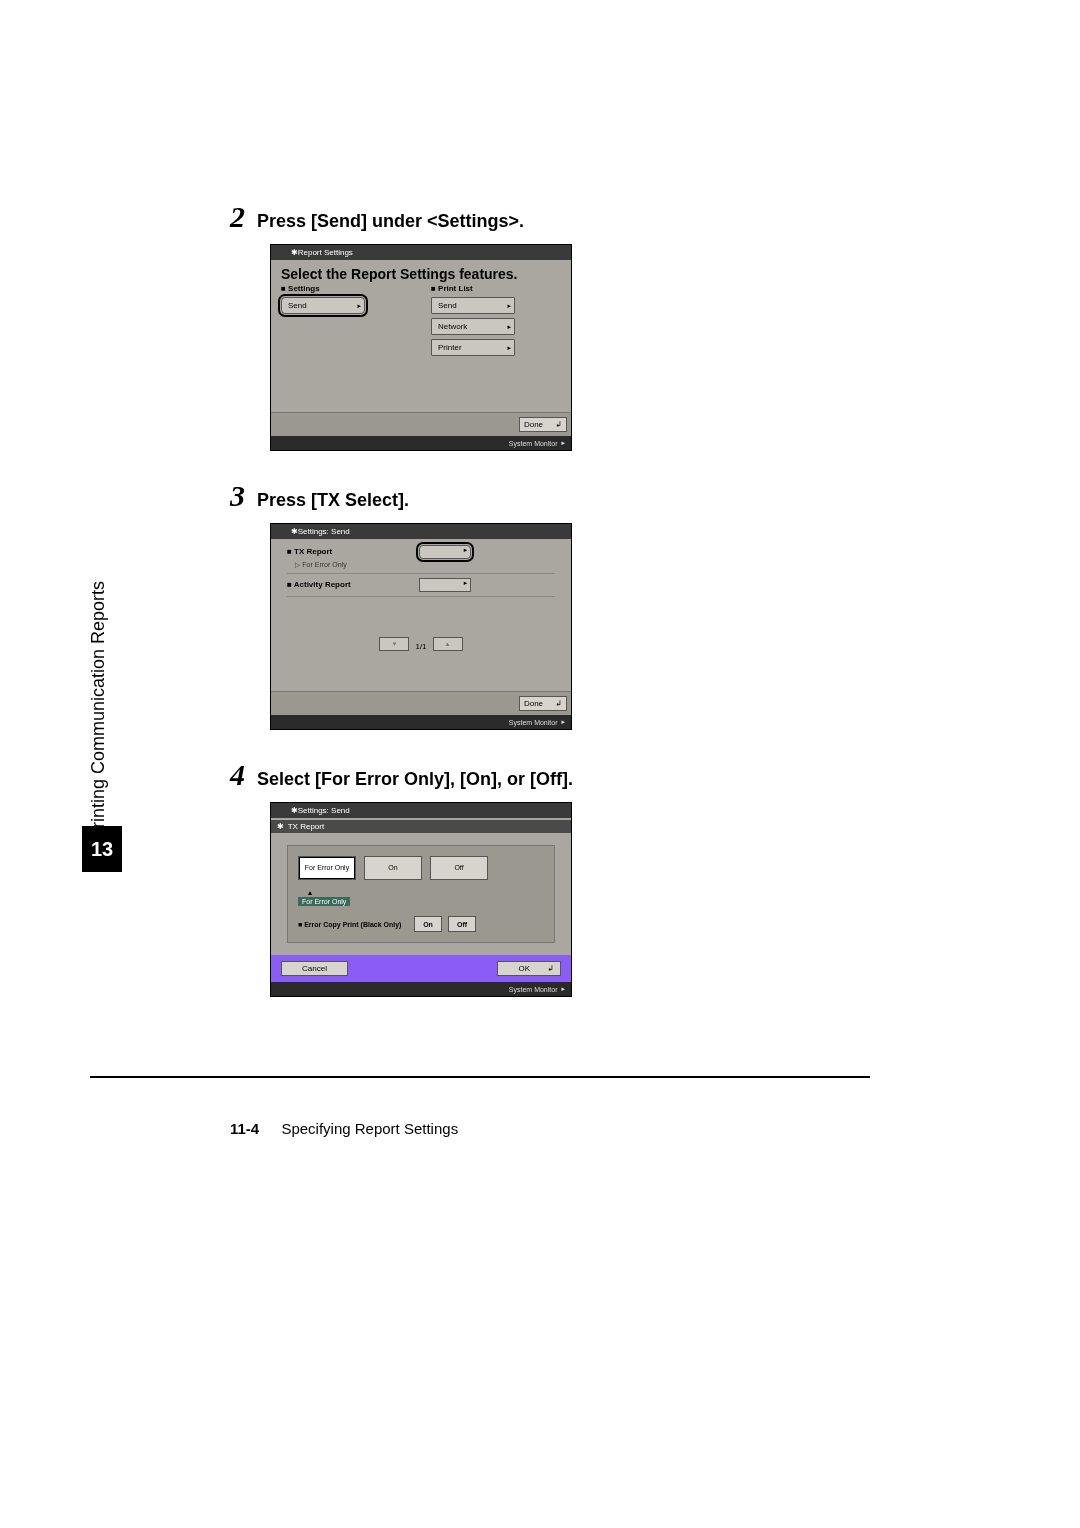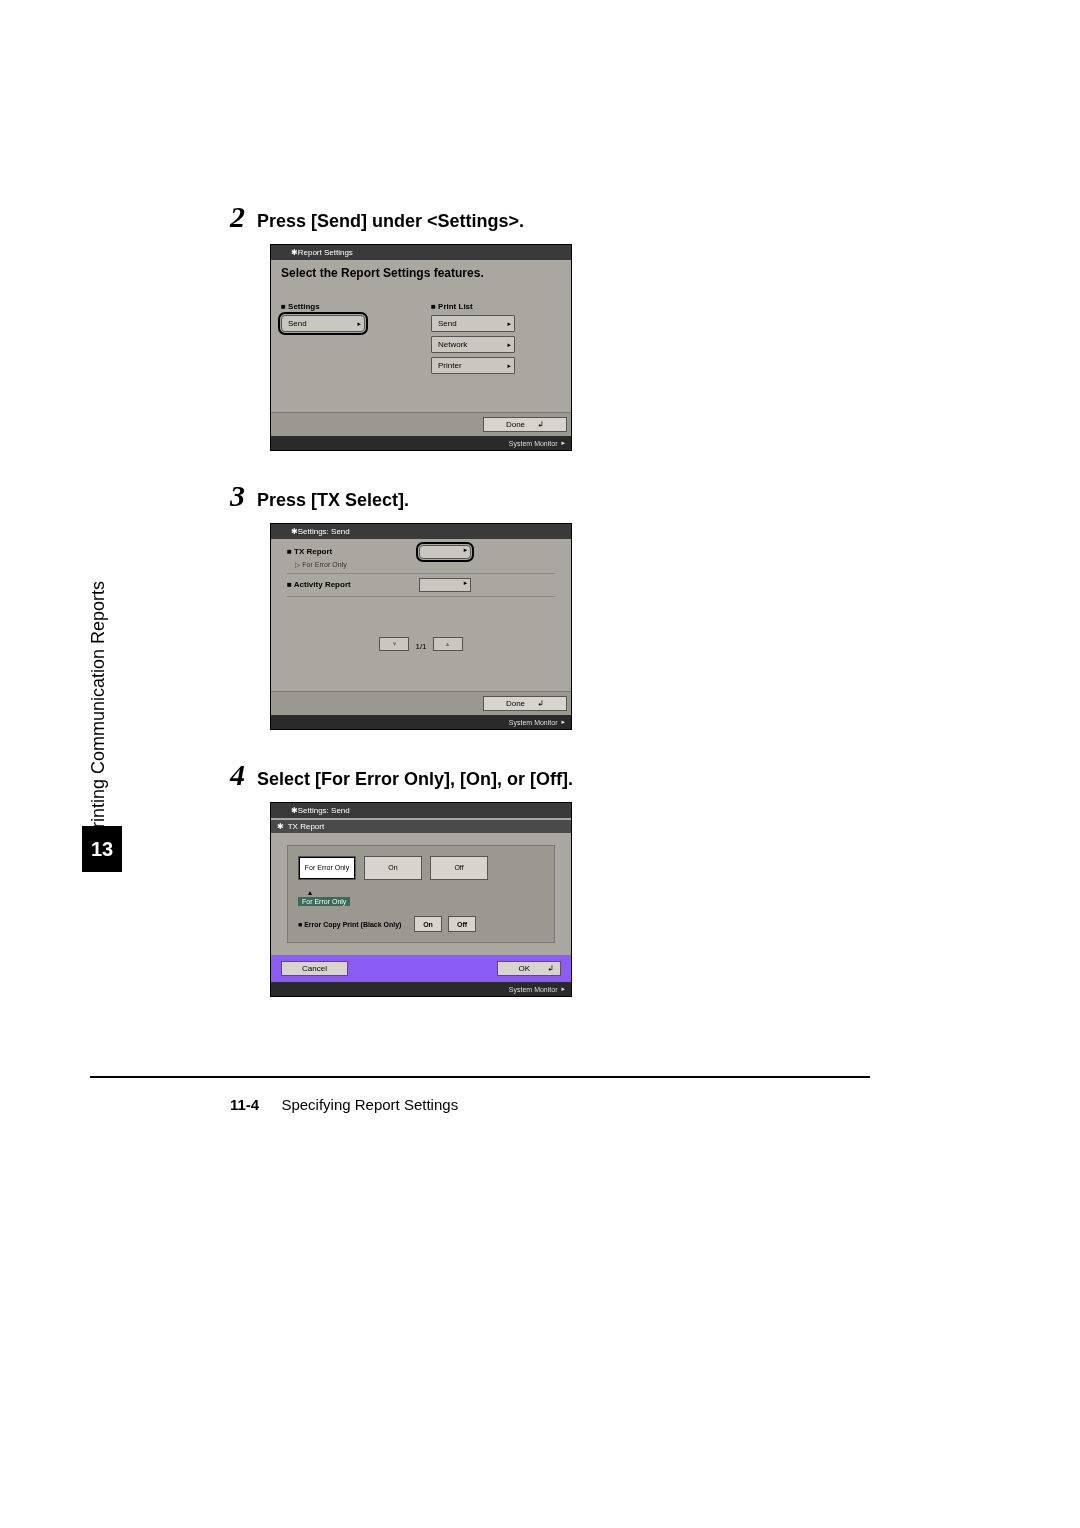--- a/index.html
+++ b/index.html
@@ -90,21 +90,21 @@
     align-items: center;
   }
   .ss-gear::before { content: "✱"; font-size: 8px; }
   .ss-body {
     background: #a9a79f;
     color: #000;
     padding: 6px 10px 6px 10px;
     min-height: 140px;
     position: relative;
   }
-  .ss-instr { font-size: 12px; font-weight: bold; color: #000; margin-bottom: 22px; }
+  .ss-instr { font-size: 14px; font-weight: bold; color: #000; margin-bottom: 2px; }
   .ss-cols { display: flex; gap: 20px; }
   .ss-col { flex: 1; }
   .ss-col-head { font-size: 8px; font-weight: bold; color: #000; margin-bottom: 4px; }
   .ss-btn {
     background: #c9c7bf;
     border: 1px solid #555;
     border-radius: 1px;
     padding: 3px 6px;
     font-size: 8px;
     color: #000;
@@ -125,21 +125,21 @@
   .ss-subbar {
     background: #9b998f;
     padding: 4px;
     display: flex;
     justify-content: flex-end;
     border-top: 1px solid #777;
   }
   .ss-done {
     background: #d6d4cc;
     border: 1px solid #555;
-    padding: 2px 22px;
+    padding: 2px 4px;
     font-size: 8px;
     color: #000;
     position: relative;
     margin-left: 18px;
   }
   .ss-done .ret {
     margin-left: 10px;
     font-size: 8px;
   }
   .ss-sysbar {
@@ -257,21 +257,21 @@
   .footer-rule {
     position: absolute;
     left: 90px;
     top: 1076px;
     width: 780px;
     border-top: 2px solid #000;
   }
   .footer {
     position: absolute;
     left: 230px;
-    top: 1096px;
+    top: 1120px;
     font-size: 15px;
     color: #000;
   }
   .footer .pn { font-weight: bold; margin-right: 18px; }
   .ss4-header2 {
     background:#4a4a4a;
     color:#fff;
     font-size:8px;
     padding:2px 6px;
     margin: 2px 0 0 0;

